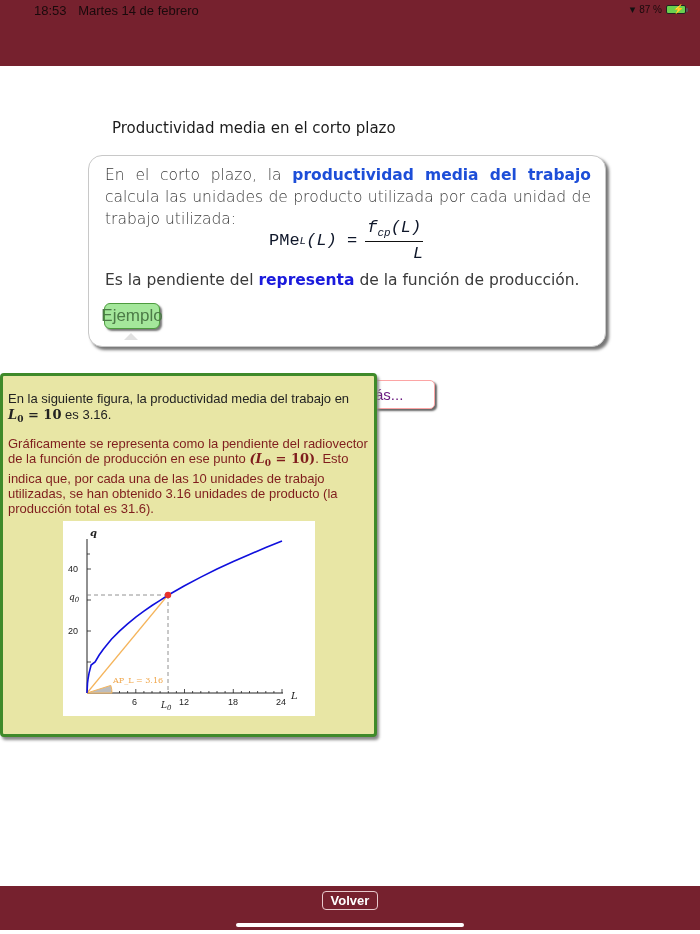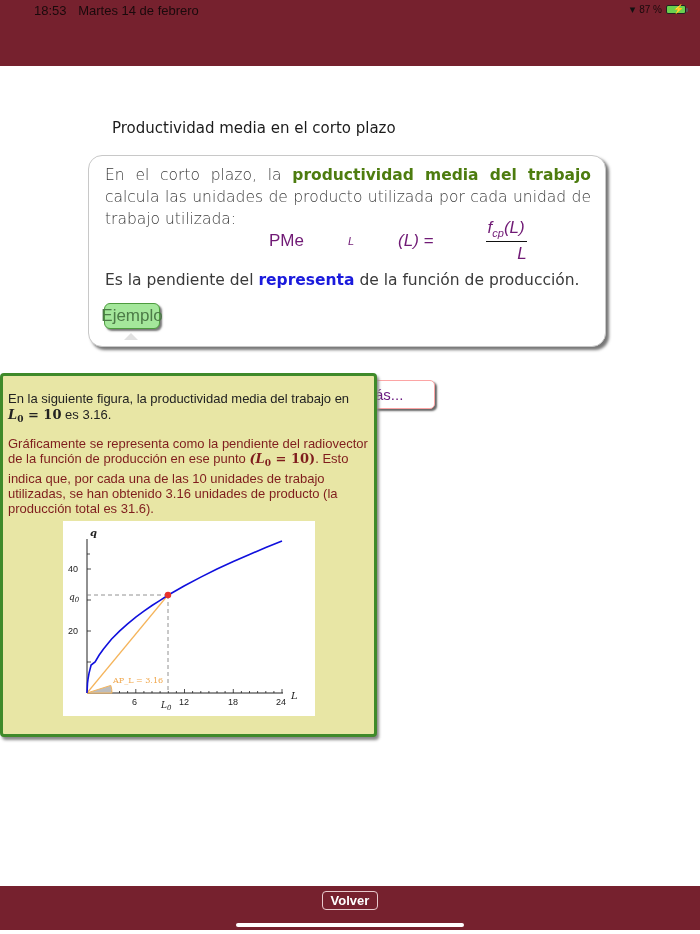--- a/index.html
+++ b/index.html
@@ -17,22 +17,22 @@
     .wifi { font-size:11px; color:#111; }
 
     .page-title { position:absolute; left:112px; top:107px; font-size:15px; color:#1c1c1c; font-family:"DejaVu Sans", sans-serif;margin-top:12px; }
 
     .def-card {
       position:absolute; left:88px; top:155px; width:518px; height:192px;
       border:1px solid #c8c8c8; border-radius:14px; background:#fff;
       box-shadow:3px 3px 3px #777; box-sizing:border-box;
     }
     .def-text { position:absolute; left:16px; top:8px; width:486px; font-size:15.5px; line-height:22px; color:#3a3a3a; text-align:justify; font-family:"DejaVu Sans", sans-serif; font-weight:300; }
-    .def-text b { color:#4d7c0f; font-weight:bold; }
-    .formula { position:absolute; left:180px; top:62px; font-family:Liberation Sans, sans-serif; font-size:17px; color:#701a75; display:flex; align-items:center;gap:44px; }
+    .def-text b { color:#1d4ed8; font-weight:bold; }
+    .formula { position:absolute; left:180px; top:62px; font-family:Liberation Mono, monospace; font-size:17px; color:#0f172a; display:flex; align-items:center; }
     .formula .sub { font-size:11px; font-style:italic; vertical-align:-4px; }
     .frac { display:inline-flex; flex-direction:column; align-items:flex-end; margin-left:8px; }
     .frac .num { padding:0 2px 2px; border-bottom:1px solid #111; font-style:italic; }
     .frac .den { padding-top:2px; font-style:italic; }
     .radio-text { position:absolute; left:16px; top:115px; font-size:15.5px; color:#3a3a3a; font-family:"DejaVu Sans", sans-serif; }
     .radio-text .link { color:#1a1adc; font-weight:bold; }
 
     .example-btn {
       position:absolute; left:104px; top:303px; width:56px; height:26px;
       background:#a4e79b; border:1px solid #4d9b3e; border-radius:6px;

